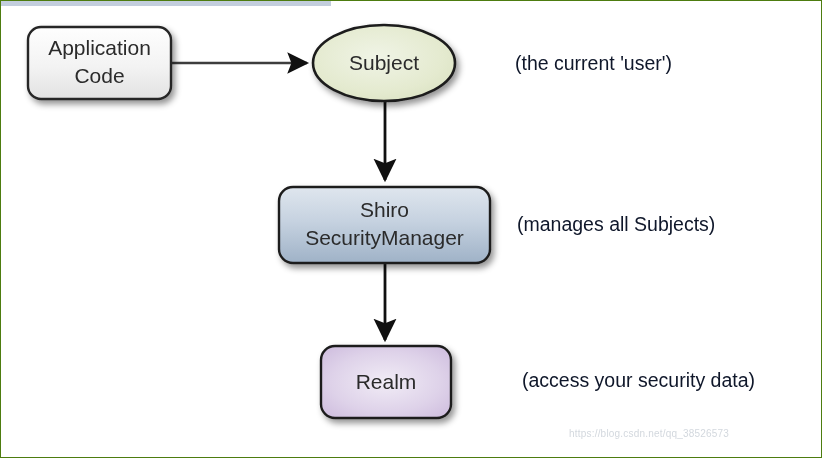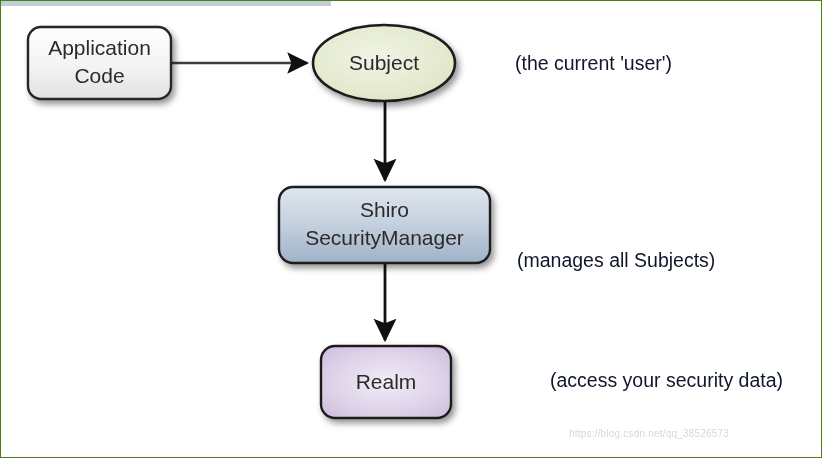--- a/index.html
+++ b/index.html
@@ -42,22 +42,22 @@
     dominant-baseline: middle;
   }
   .annotation {
     position: absolute;
     font-family: "Liberation Sans", sans-serif;
     font-size: 19.5px;
     color: #0f172a;
     white-space: nowrap;
   }
   #ann-subject   { left: 514px; top: 51px; }
-  #ann-secmgr    { left: 516px; top: 212px; margin-top: 36px; }
-  #ann-realm     { left: 521px; top: 368px; margin-left: 28px; }
+  #ann-secmgr    { left: 516px; top: 212px; }
+  #ann-realm     { left: 521px; top: 368px; }
   #watermark {
     position: absolute;
     left: 568px;
     top: 427px;
     font-family: "Liberation Sans", sans-serif;
     font-size: 10px;
     color: #d3d8de;
     white-space: nowrap;
     letter-spacing: 0.2px;
   }

